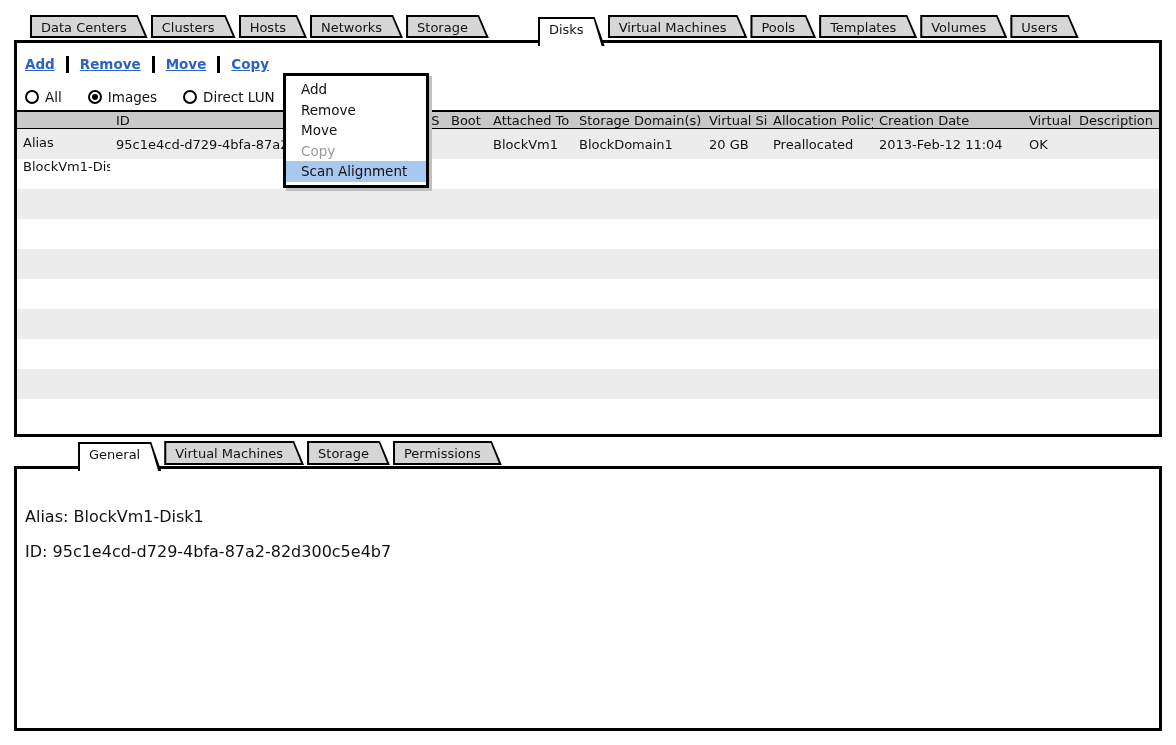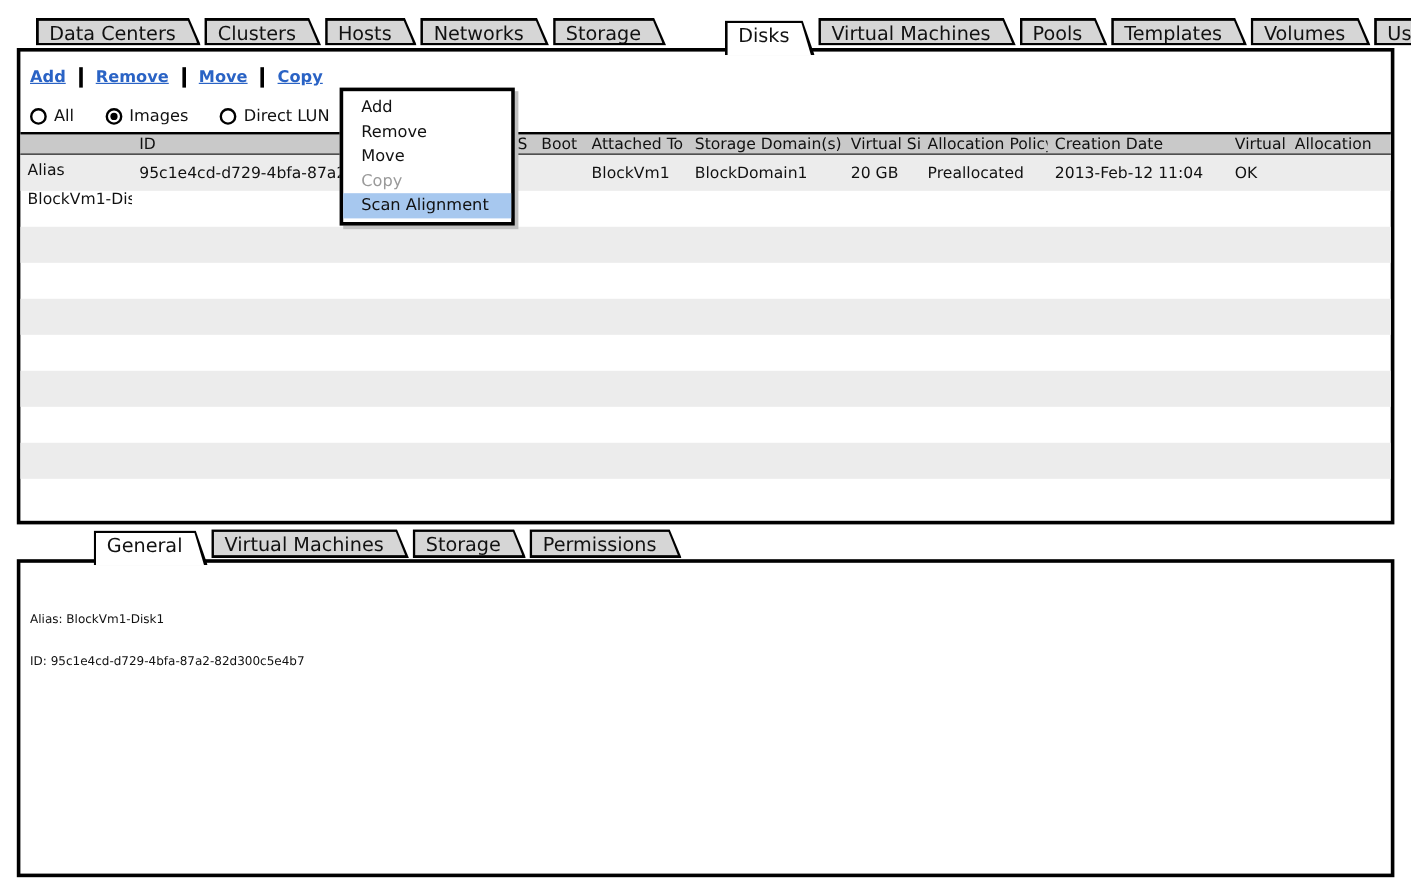--- a/index.html
+++ b/index.html
@@ -13,21 +13,21 @@
   html,body{width:1176px;height:745px;background:#fff;overflow:hidden;
     font-family:"DejaVu Sans","Liberation Sans",sans-serif;color:#111;}
   .stage{position:relative;width:1176px;height:745px;}
 
   
   .tabstrip{position:absolute;display:flex;align-items:flex-start;gap:3px;z-index:4;}
   .tab{background:#000;clip-path:polygon(0 0,calc(100% - 10px) 0,100% 100%,0 100%);
        height:23px;display:flex;cursor:default;}
   .tab .tab-inner{flex:1;margin:2px 3px 2px 2px;background:var(--tab-gray);
        clip-path:polygon(0 0,calc(100% - 8px) 0,100% 100%,0 100%);
-       padding:2px 18px 0 9px;font-size:16px;white-space:nowrap;line-height:17px;}
+       padding:2px 18px 0 9px;font-size:13px;white-space:nowrap;line-height:17px;}
   .tab.active{height:29px;margin-top:2px;z-index:6;margin-left:46px;}
   .tab.active .tab-inner{background:#fff;margin-bottom:0;}
 
   .main-tabs{left:30px;top:15px;}
   .detail-tabs{left:32px;top:441px;}
   .detail-tabs .tab{height:24px;}
   .detail-tabs .tab.active{height:29px;margin-top:1px;}
 
   
   .pane{position:absolute;left:14px;width:1148px;background:#fff;
@@ -64,21 +64,21 @@
   
   .context-menu{position:absolute;left:283px;top:73px;width:146px;background:#fff;
      border:3px solid #000;z-index:10;padding:3px 0;box-shadow:3px 3px 0 #c0c0c0;}
   .menu-item{font-size:13.5px;line-height:20.5px;padding-left:15px;cursor:pointer;
      white-space:nowrap;}
   .menu-item.disabled{color:#9a9a9a;cursor:default;}
   .menu-item.highlighted{background:var(--menu-highlight);}
 
   
   .detail-fields{padding:30px 0 0 8px;}
-  .detail-line{font-size:10px;line-height:35px;white-space:nowrap;}
+  .detail-line{font-size:16px;line-height:35px;white-space:nowrap;}
 </style>
 </head>
 <body>
 
 <div class="stage">
 
   <div class="tabstrip main-tabs">
     <div class="tab">
         <span class="tab-inner">Data Centers</span>
       </div>
@@ -146,21 +146,21 @@
         <div class="c c-alias">Alias</div>
         <div class="c c-id">ID</div>
         <div class="c c-os">OS</div>
         <div class="c c-boot">Boot</div>
         <div class="c c-att">Attached To</div>
         <div class="c c-sd">Storage Domain(s)</div>
         <div class="c c-vs">Virtual Size</div>
         <div class="c c-ap">Allocation Policy</div>
         <div class="c c-cd">Creation Date</div>
         <div class="c c-st">Virtual</div>
-        <div class="c c-ds">Allocation</div>
+        <div class="c c-ds">Description</div>
       </div>
 
       <div class="grid-row stripe">
         <div class="c c-alias">BlockVm1-Disk1</div>
         <div class="c c-id">95c1e4cd-d729-4bfa-87a2-82d300c5e4b7</div>
         <div class="c c-os"></div>
         <div class="c c-boot"></div>
         <div class="c c-att">BlockVm1</div>
         <div class="c c-sd">BlockDomain1</div>
         <div class="c c-vs">20 GB</div>

